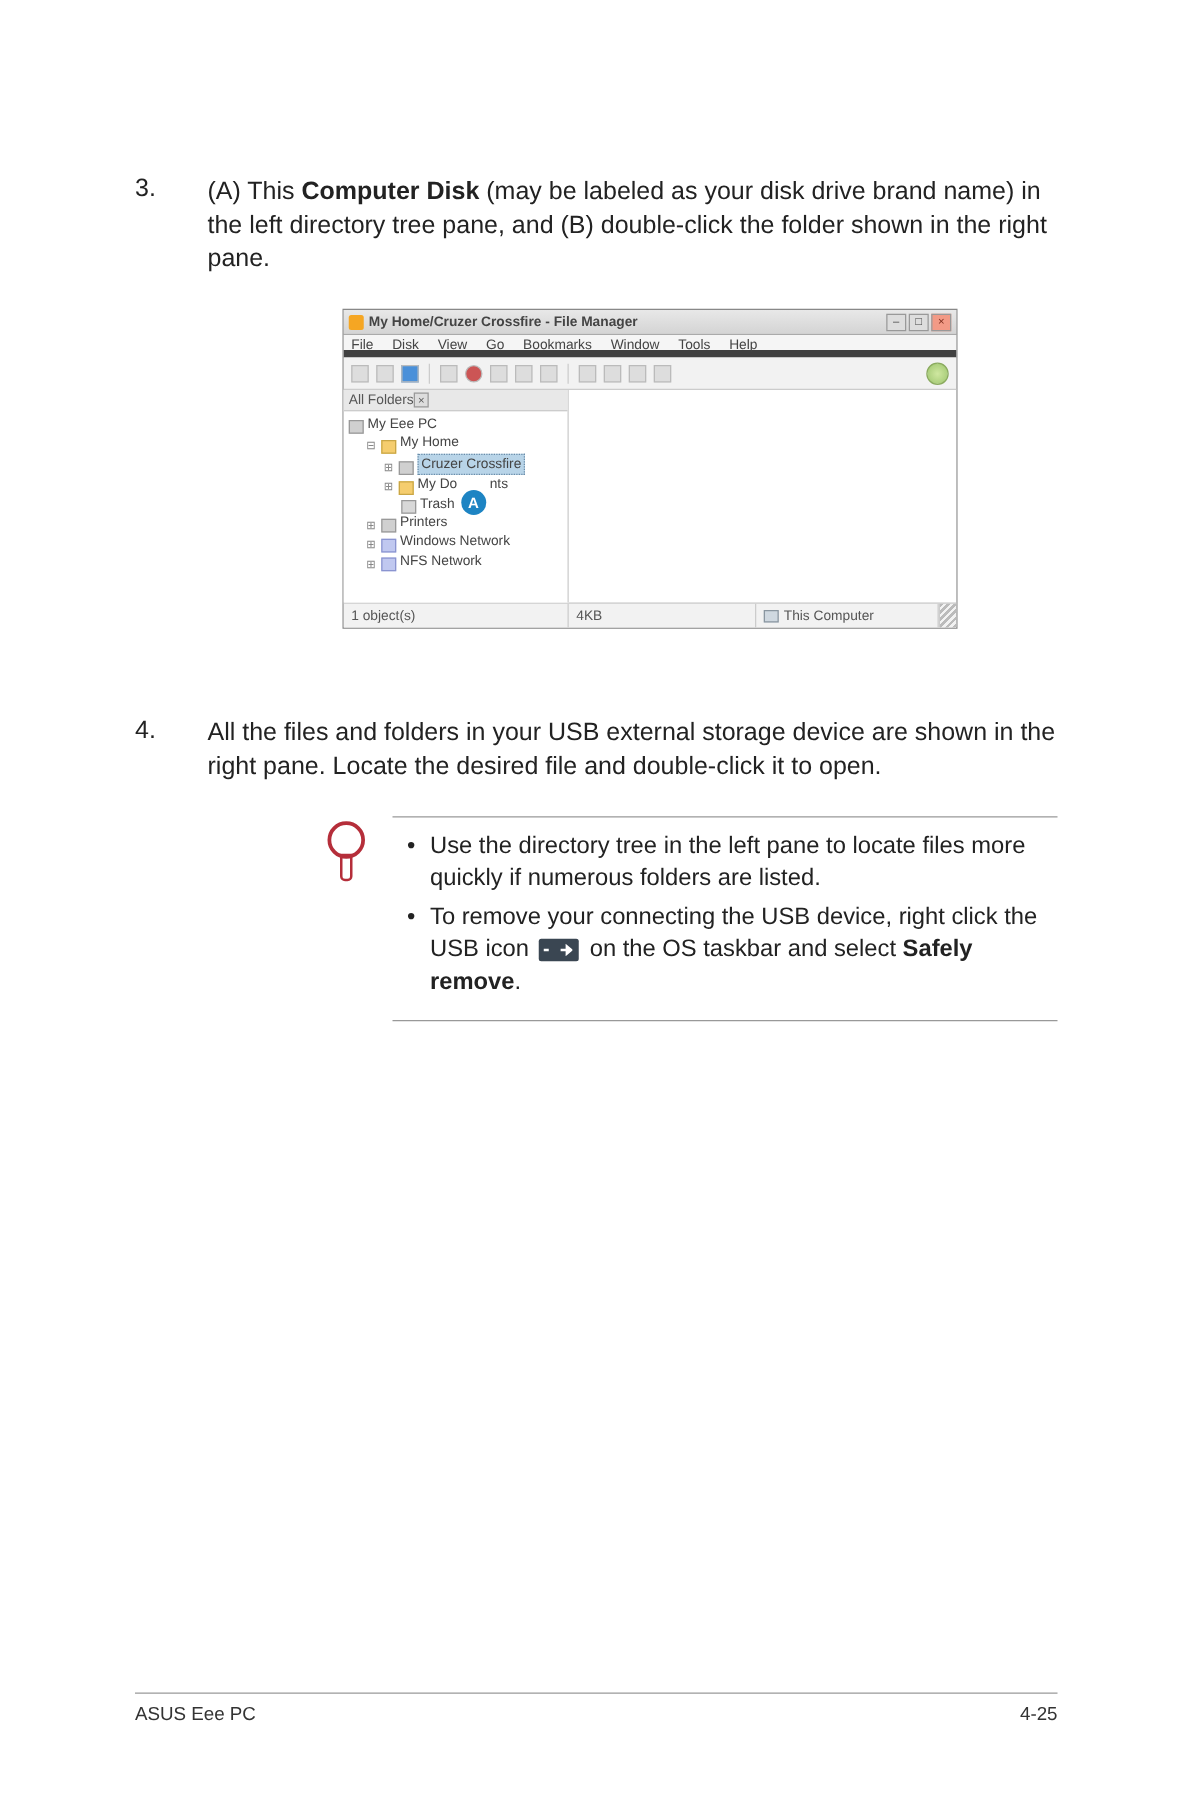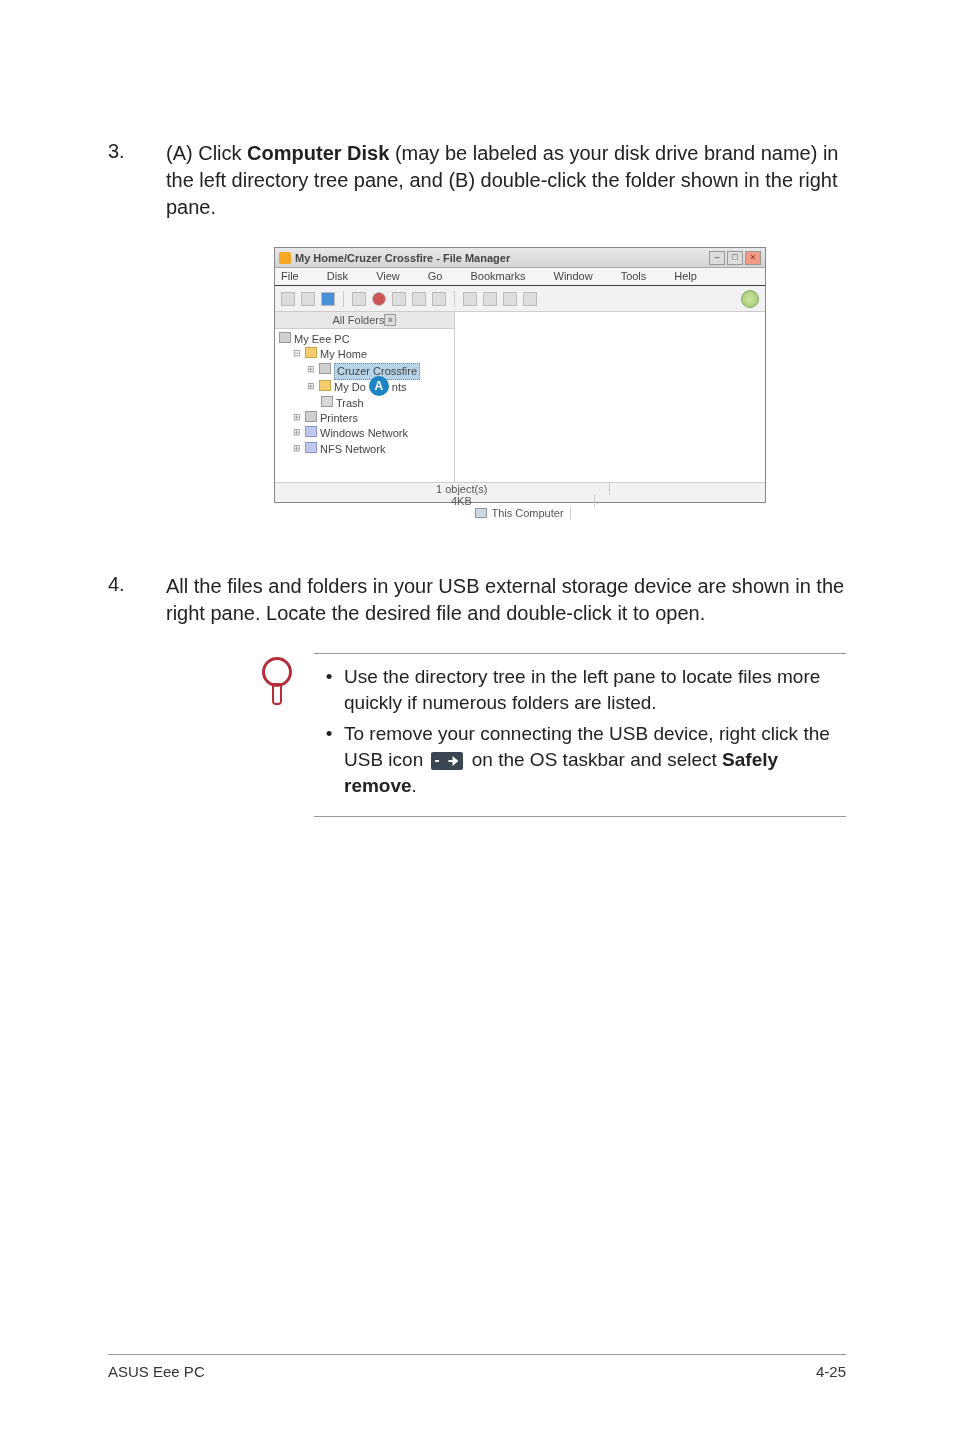--- a/index.html
+++ b/index.html
@@ -75,23 +75,23 @@
       background: #ddd;
       border: 1px solid #999;
       font-size: 9px;
       line-height: 11px;
       text-align: center;
     }
     .fm-titlebar .win-btn.close { background:#f29a86; color:#7a2a1a; }
     .fm-menubar {
       height: 18px;
       background: #f5f5f5;
-      border-bottom: 1px solid #404040;
-      display: flex;
-      gap: 28px;
+      border-bottom: 6px solid #404040;
+      display: flex;
+      gap: 15px;
       padding: 2px 6px 0 6px;
       color: #444;
     }
     .fm-menubar span { font-size: 11px; }
     .fm-toolbar {
       height: 26px;
       background: #f2f2f2;
       border-bottom: 1px solid #ccc;
       display: flex;
       align-items: center;
@@ -135,41 +135,41 @@
       width: 180px;
       border-right: 1px solid #ccc;
       background: #fff;
       position: relative;
     }
     .tree-header {
       background: #e8e8e8;
       border-bottom: 1px solid #ccc;
       padding: 2px 4px;
       display: flex;
-      justify-content: center;
+      justify-content: flex-start;
       align-items: center;
       color: #555;
     }
     .tree-close {
       width: 12px;
       height: 12px;
       background: #ddd;
       border: 1px solid #999;
       font-size: 9px;
       line-height: 10px;
       text-align: center;
     }
     .tree-items {
       padding: 3px 4px;
       line-height: 1.4;
       color: #444;
     }
     .tree-item {
       display: flex;
-      align-items: flex-start;
+      align-items: flex-end;
       gap: 3px;
       white-space: nowrap;
     }
     .ti-icon {
       width: 12px;
       height: 11px;
       background: #f5cd6e;
       border: 1px solid #c9a646;
       flex-shrink: 0;
     }
@@ -231,21 +231,20 @@
       color: #555;
       font-size: 11px;
     }
     .fm-status {
       height: 20px;
       background: #f2f2f2;
       border-top: 1px solid #ccc;
       display: flex;
       align-items: center;
       color: #555;
-      flex-direction: column;
     }
     .fm-status > div {
       padding: 0 6px;
       border-right: 1px solid #ccc;
       height: 100%;
       display: flex;
       align-items: center;
     }
     .fm-status > div:last-child { border-right: none; }
     .status-1 { width: 180px; }
@@ -355,21 +354,21 @@
     }
   </style>
 </head>
 <body>
 
 <div class="content">
 
   <div class="step">
     <div class="step-num">3.</div>
     <div class="step-body">
-      <span>(A) Click </span><span class="bold">Computer Disk</span><span> (may be labeled as your disk drive brand name) in the left directory tree pane, and (B) double-click the folder shown in the right pane.</span>
+      <span>(A) This </span><span class="bold">Computer Disk</span><span> (may be labeled as your disk drive brand name) in the left directory tree pane, and (B) double-click the folder shown in the right pane.</span>
     </div>
   </div>
 
   <div class="screenshot-wrap">
     <div class="fm-window">
       <div class="fm-titlebar">
         <div class="title-icon"></div>
         <div class="title-text">My Home/Cruzer Crossfire - File Manager</div>
         <div class="win-btns">
           <div class="win-btn">–</div>

